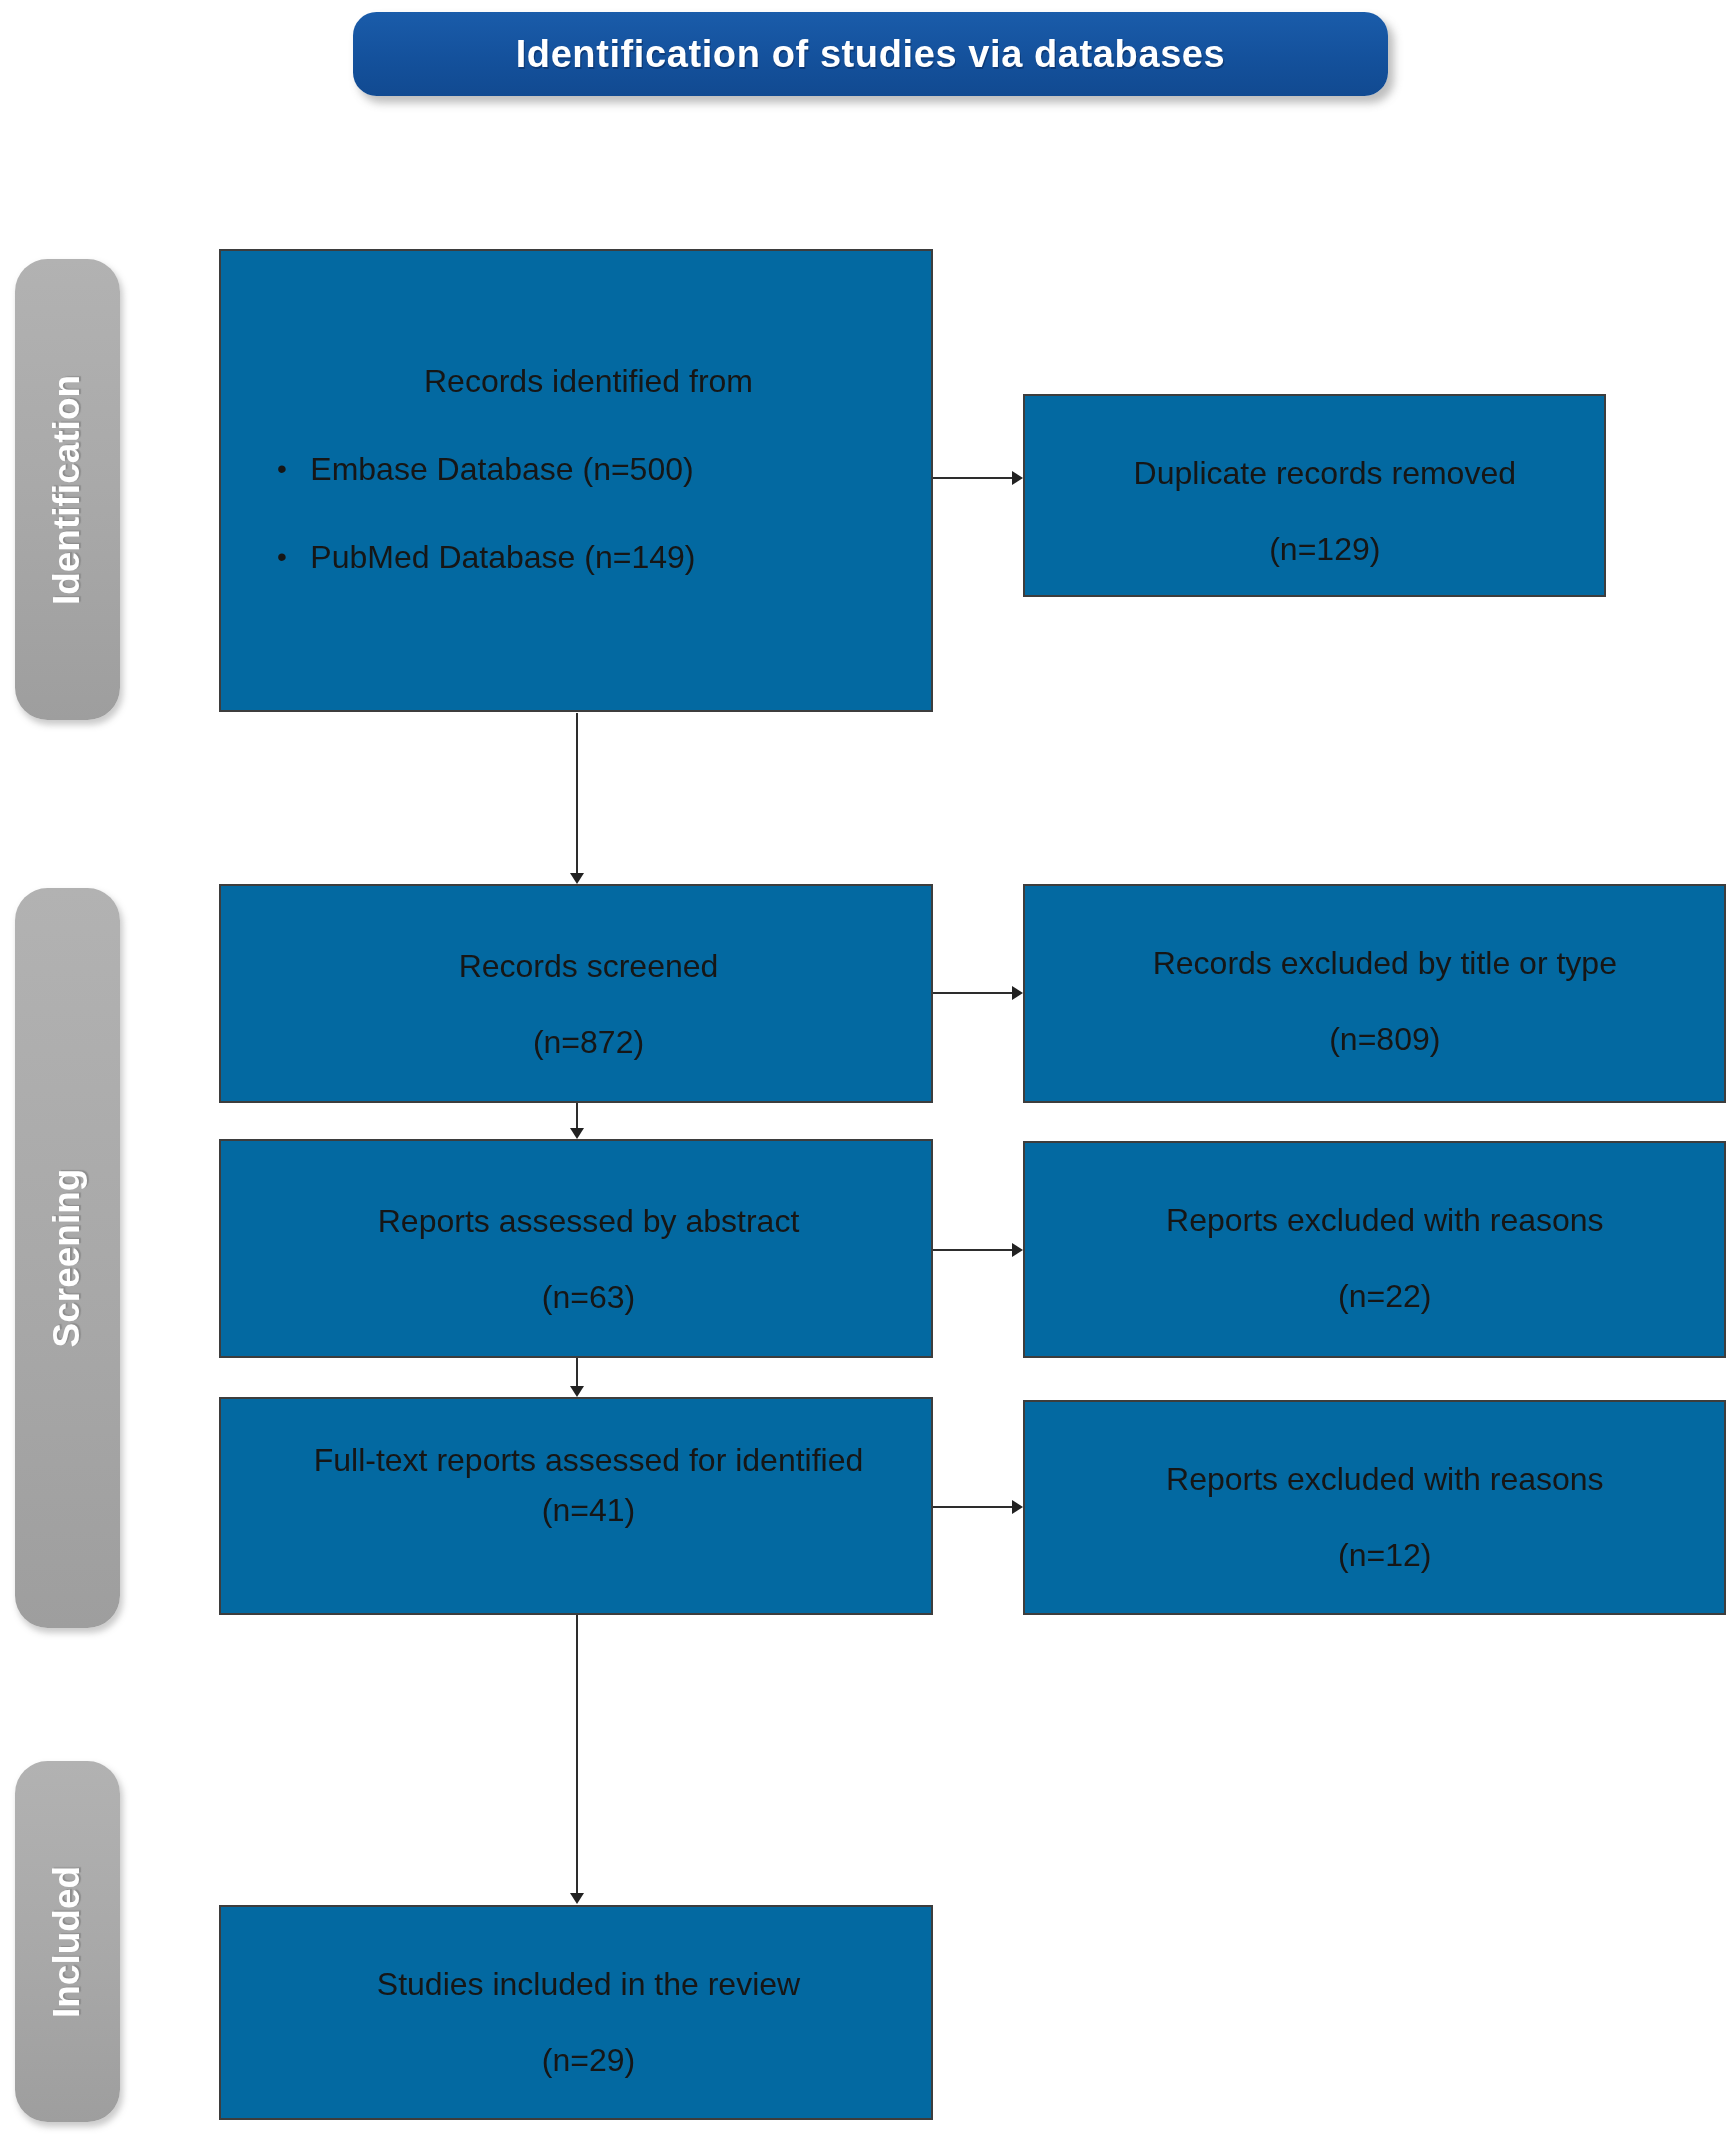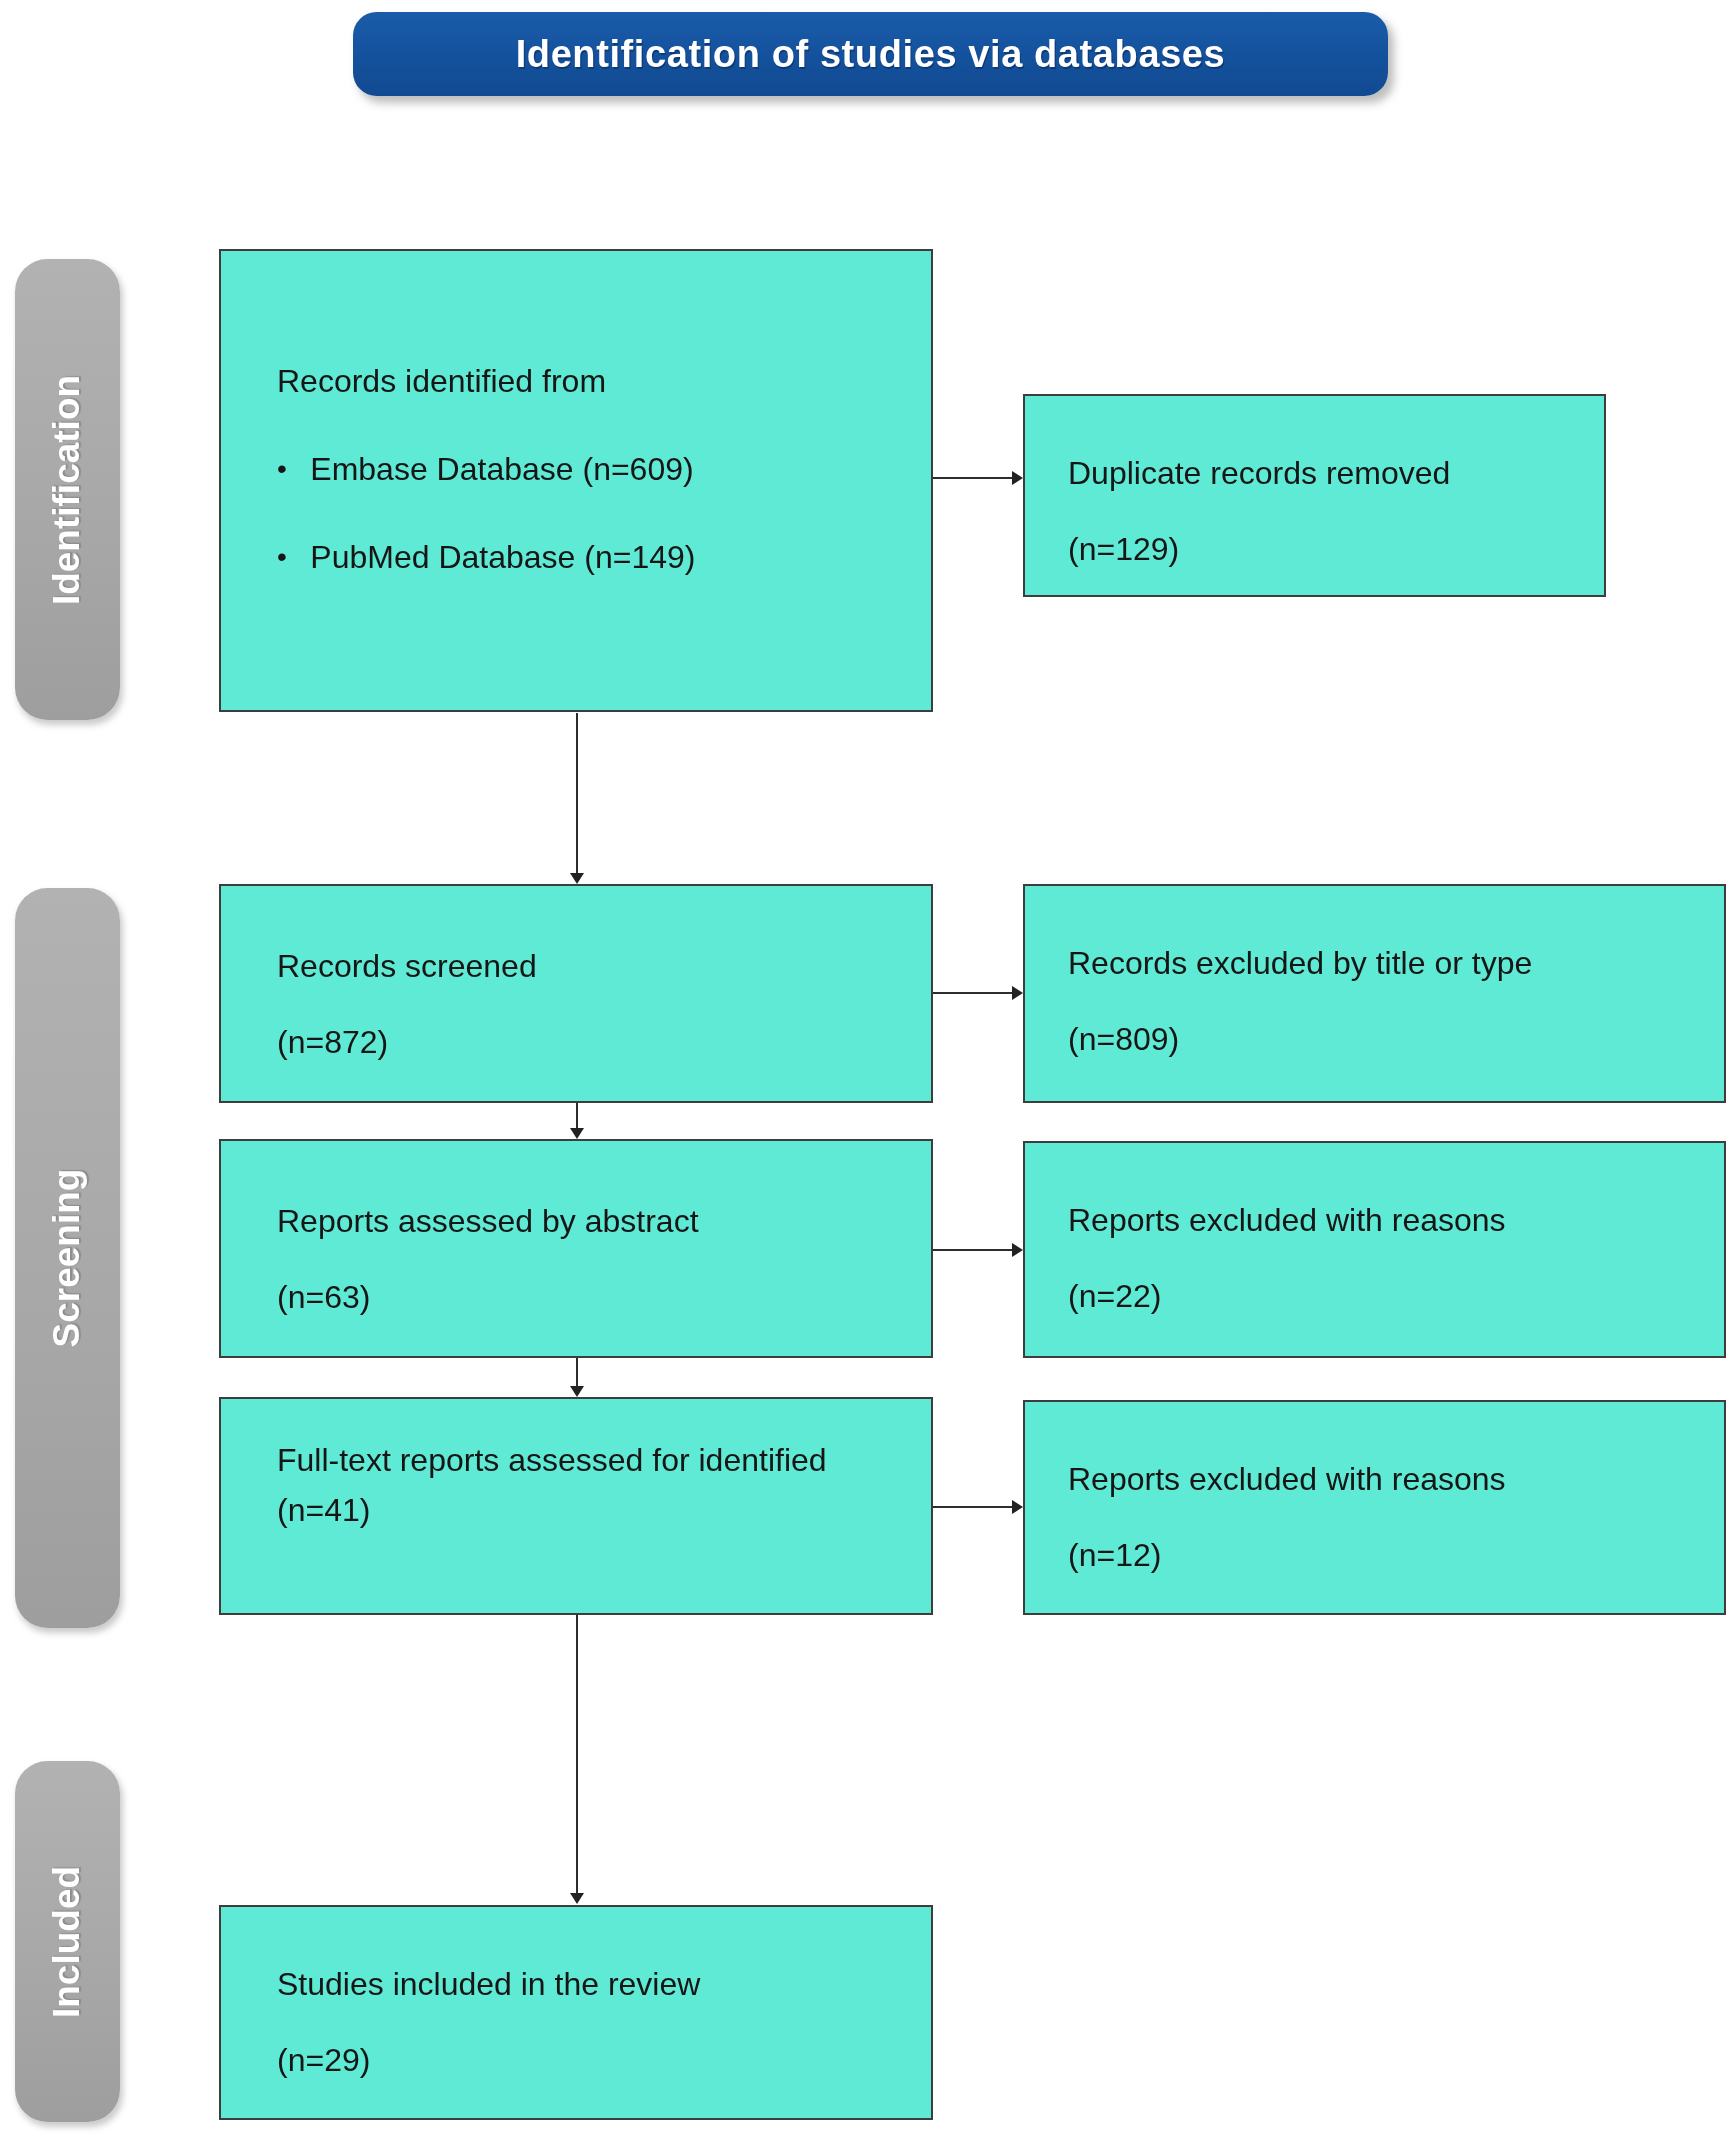--- a/index.html
+++ b/index.html
@@ -35,24 +35,24 @@
     color:#ffffff; font-size:37px; font-weight:bold;
     text-shadow:1.1px 1.7px 1.1px #8d8d8d;
   }
   .stage-identification { top:259px; height:461px; }
   .stage-screening      { top:888px; height:740px; }
   .stage-included       { top:1761px; height:361px; }
 
   .box {
     position:absolute;
     box-sizing:border-box;
-    background:#5eead4;
+    background:#0369a1;
     border:2.2px solid #3d3d3d;
     color:#161616;
-    font-size:32px; line-height:38px;
+    font-size:32px; line-height:38px;text-align:center;
   }
   .box .bline { margin:0; }
   .box .bcount { margin-top:38px; }
 
   .box-left  { padding-left:56px; padding-right:31px; }
   .box-right { padding-left:43px;  padding-right:22.4px; }
 
   .box-b1 { left:219px; top:249px;  width:714px; height:463px; padding-top:111px; }
   .box-b1 .bullet-row { display:flex; margin-top:50px; }
   .box-b1 .bullet-row::before { content:"\2022"; margin-right:23.5px; font-size:28px; }
@@ -116,21 +116,21 @@
   <div class="stage stage-screening">
     <span class="stage-text">Screening</span>
   </div>
   <div class="stage stage-included">
     <span class="stage-text">Included</span>
   </div>
 
   <div class="box box-left box-b1">
     <div class="bline">Records identified from</div>
     <div class="bullet-row">
-      <span>Embase Database (n=609)</span>
+      <span>Embase Database (n=500)</span>
     </div>
     <div class="bullet-row">
       <span>PubMed Database (n=149)</span>
     </div>
   </div>
 
   <div class="box box-right box-b2">
     <div class="bline">Duplicate records removed</div>
     <div class="bcount">(n=129)</div>
   </div>

